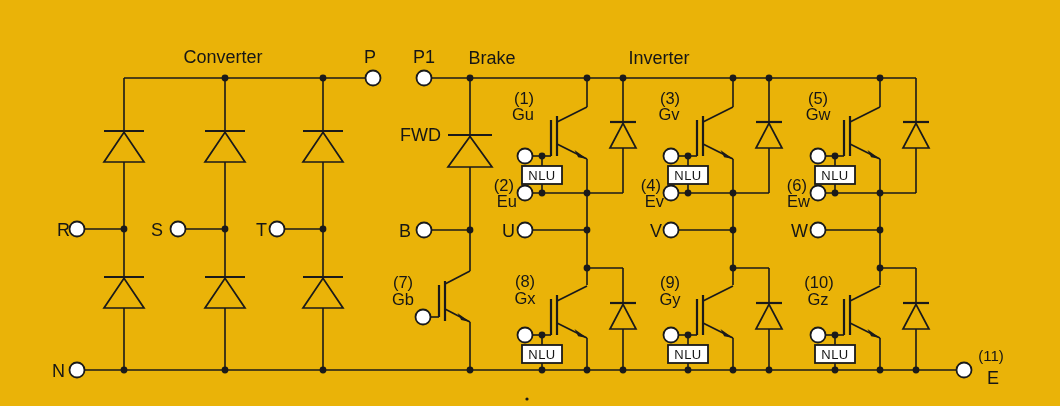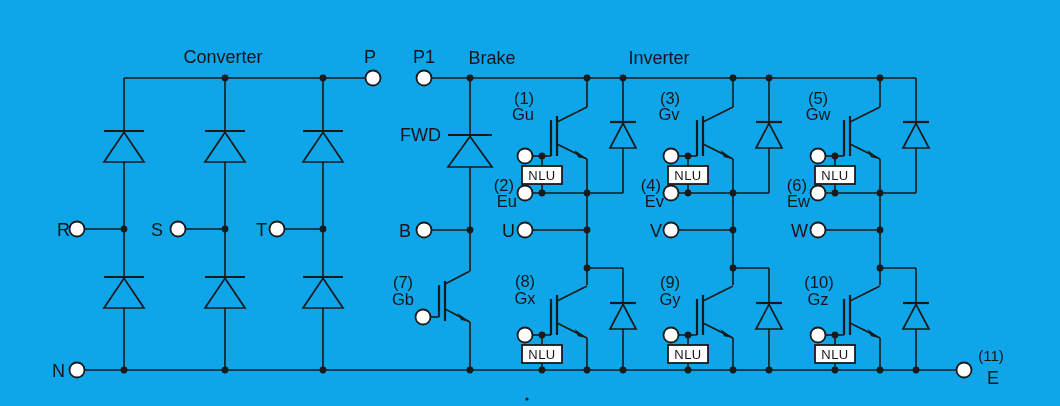--- a/index.html
+++ b/index.html
@@ -1,16 +1,16 @@
 <!DOCTYPE html>
 <html><head>
 <meta charset="utf-8">
 <style>
   html,body{margin:0;padding:0;background:#ffffff;}
-  .canvas{position:relative;width:1060px;height:406px;background:#0ea5e9;overflow:hidden;}
+  .canvas{position:relative;width:1060px;height:406px;background:#eab308;overflow:hidden;}
   svg{display:block;}
   .wire{stroke:#1a1a1a;stroke-width:1.6;fill:none;stroke-linecap:butt;}
   .sym{stroke:#1a1a1a;stroke-width:1.7;fill:none;}
   .bar{stroke:#1a1a1a;stroke-width:2.2;fill:none;}
   .dot{fill:#1a1a1a;stroke:none;}
   .ah{fill:#1a1a1a;stroke:none;}
   .term{fill:#ffffff;stroke:#1a1a1a;stroke-width:1.8;}
   .nlubox{fill:#ffffff;stroke:#1a1a1a;stroke-width:1.8;}
   text{fill:#161616;font-family:"Liberation Sans","DejaVu Sans",sans-serif;}
   .sec{font-size:18px;}

